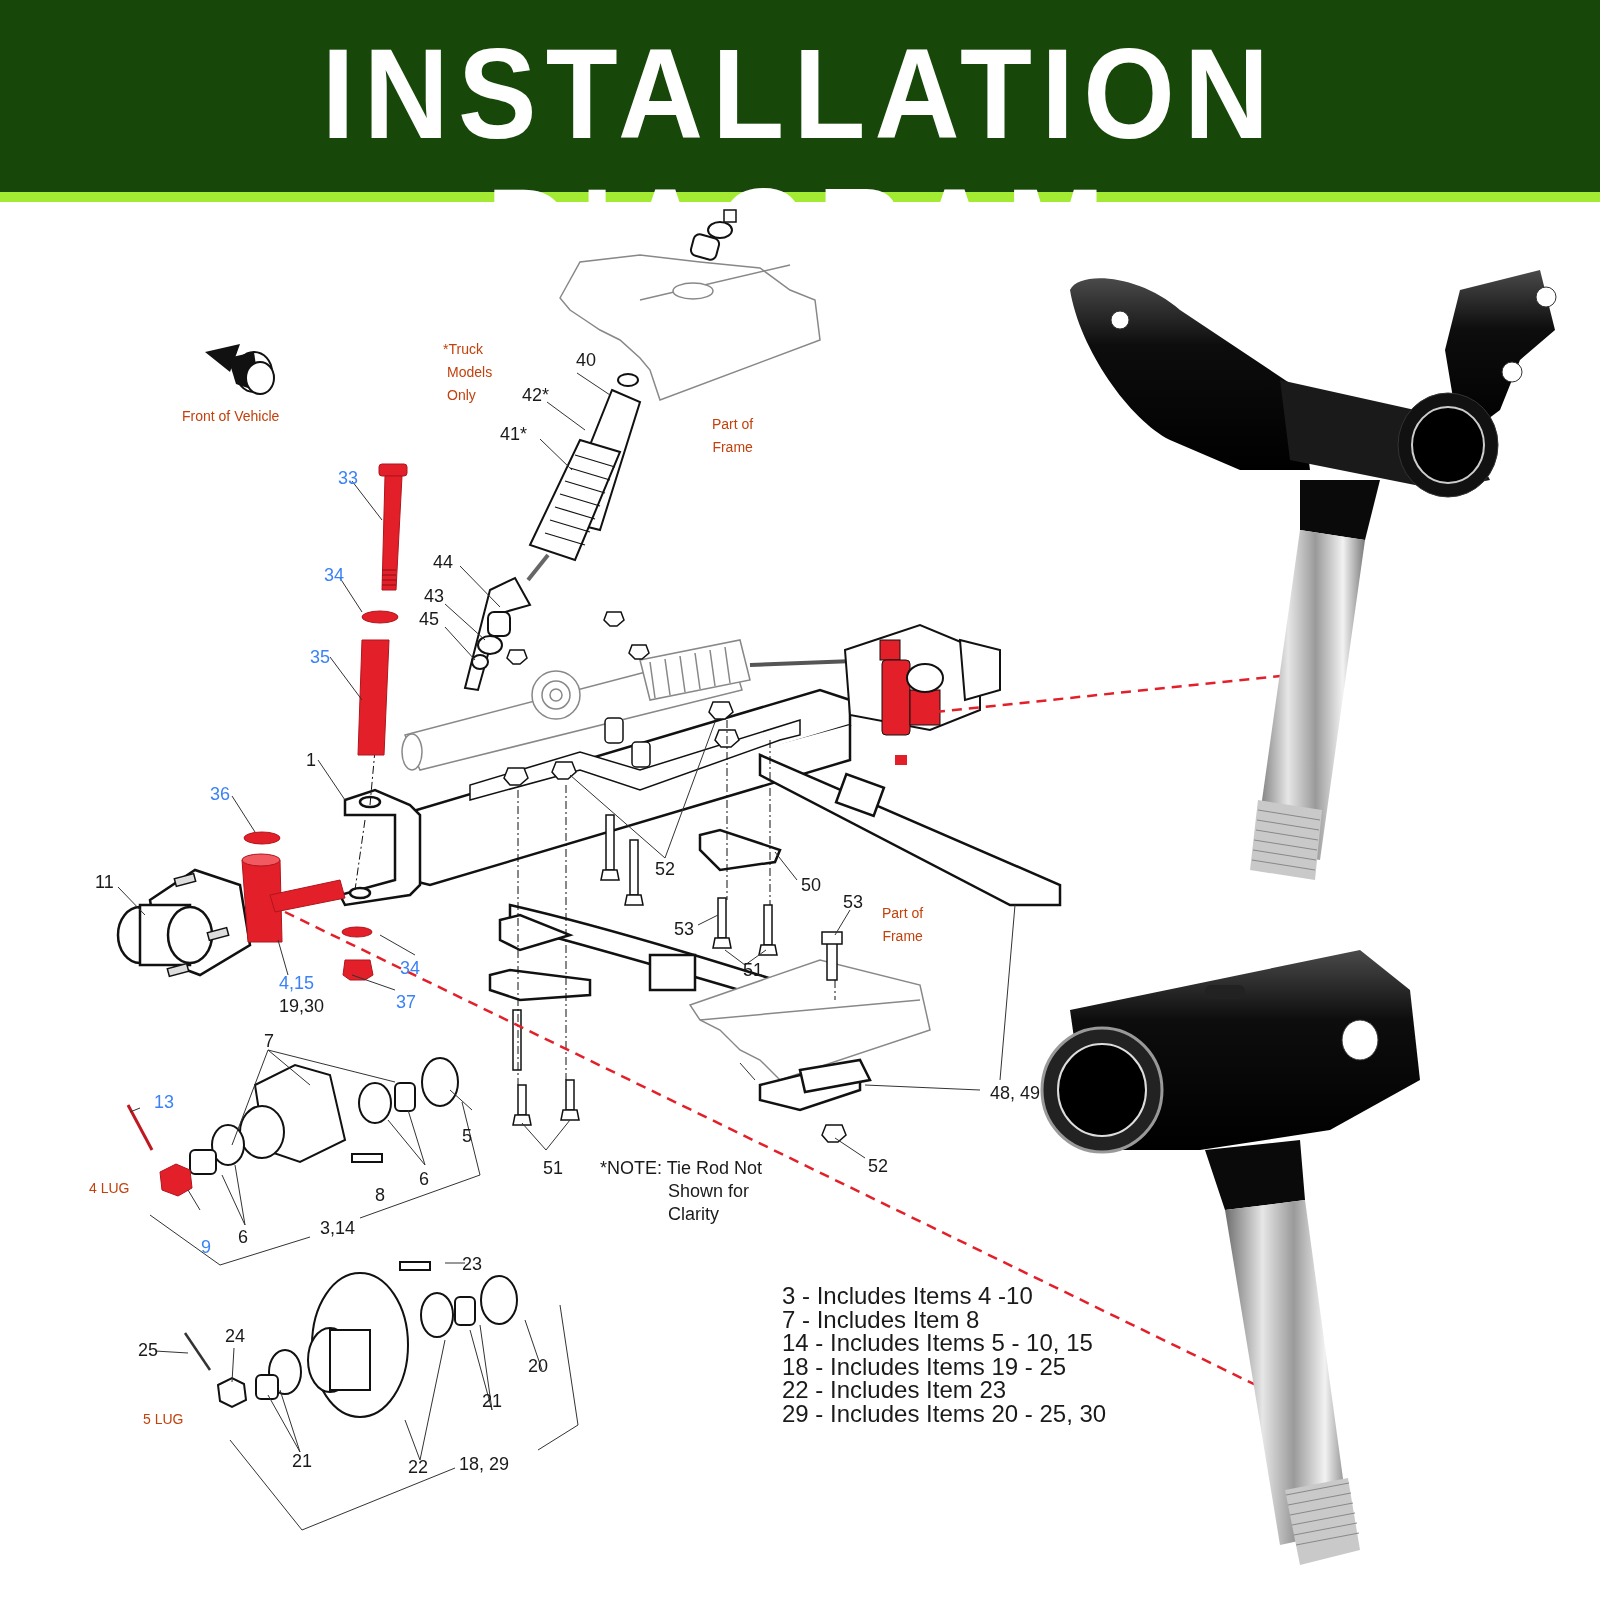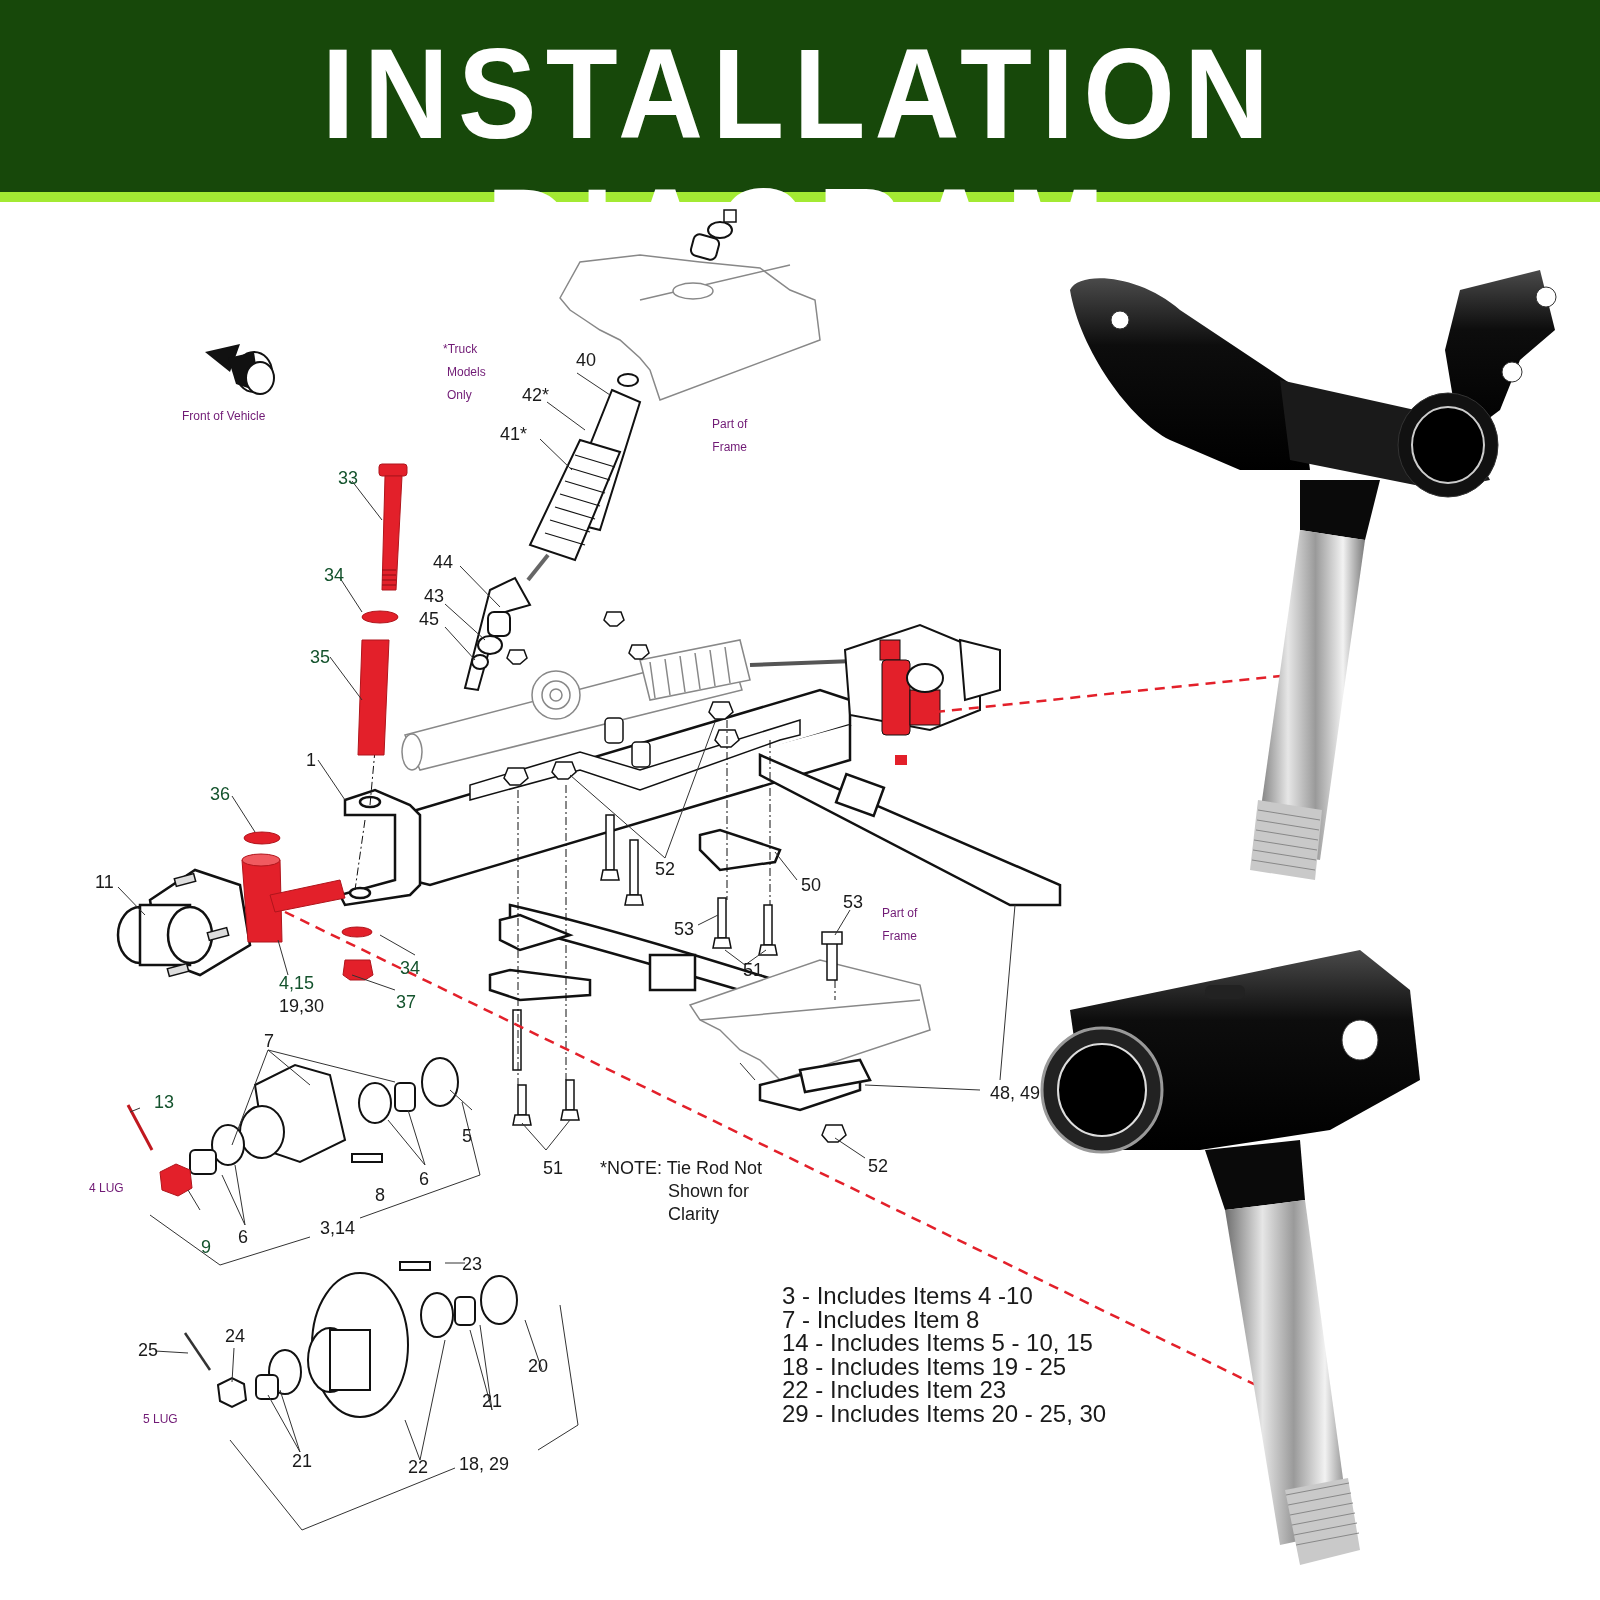--- a/index.html
+++ b/index.html
@@ -4,22 +4,22 @@
 <style>
   html, body { margin:0; padding:0; background:#ffffff; }
   body { width:1600px; height:1600px; position:relative; overflow:hidden; font-family:"Liberation Sans", sans-serif; }
   .banner { position:absolute; left:0; top:0; width:1600px; height:192px; background:#17480a; }
   .banner-stripe { position:absolute; left:0; top:192px; width:1600px; height:10px; background:#a3ea33; }
   .banner-title { position:absolute; left:0; top:24px; width:1600px; text-align:center; color:#ffffff;
     font-family:"Liberation Sans", sans-serif; font-weight:bold; font-size:128px; line-height:140px;
     letter-spacing:10px; transform:scaleX(0.92); transform-origin:center; }
   svg.diagram { position:absolute; left:0; top:0; width:1600px; height:1600px; }
   .lbl { position:absolute; font-size:18px; color:#1a1a1a; line-height:22px; white-space:nowrap; }
-  .lbl.red { color:#14532d; }
-  .txt { position:absolute; font-size:12px; color:#701a75; line-height:23px; }
+  .lbl.red { color:#3b82f6; }
+  .txt { position:absolute; font-size:14px; color:#c2410c; line-height:23px; }
   .legend { position:absolute; left:782px; top:1284px; font-size:24px; line-height:23.5px; color:#1a1a1a; }
   .legend div { white-space:nowrap; }
   .note { position:absolute; left:600px; top:1157px; font-size:18px; line-height:23px; color:#1a1a1a; }
   .note .l2 { padding-left:68px; }
 </style>
 </head>
 <body>
 
 <div class="banner"></div>
 <div class="banner-stripe"></div>

